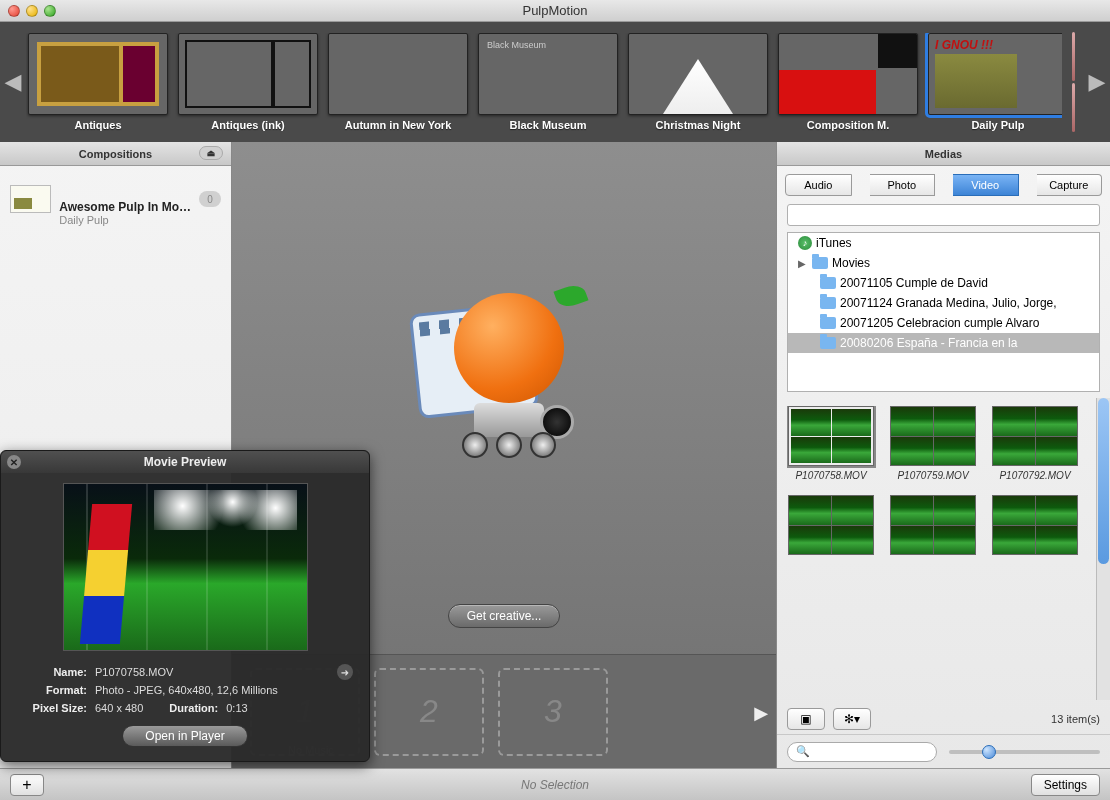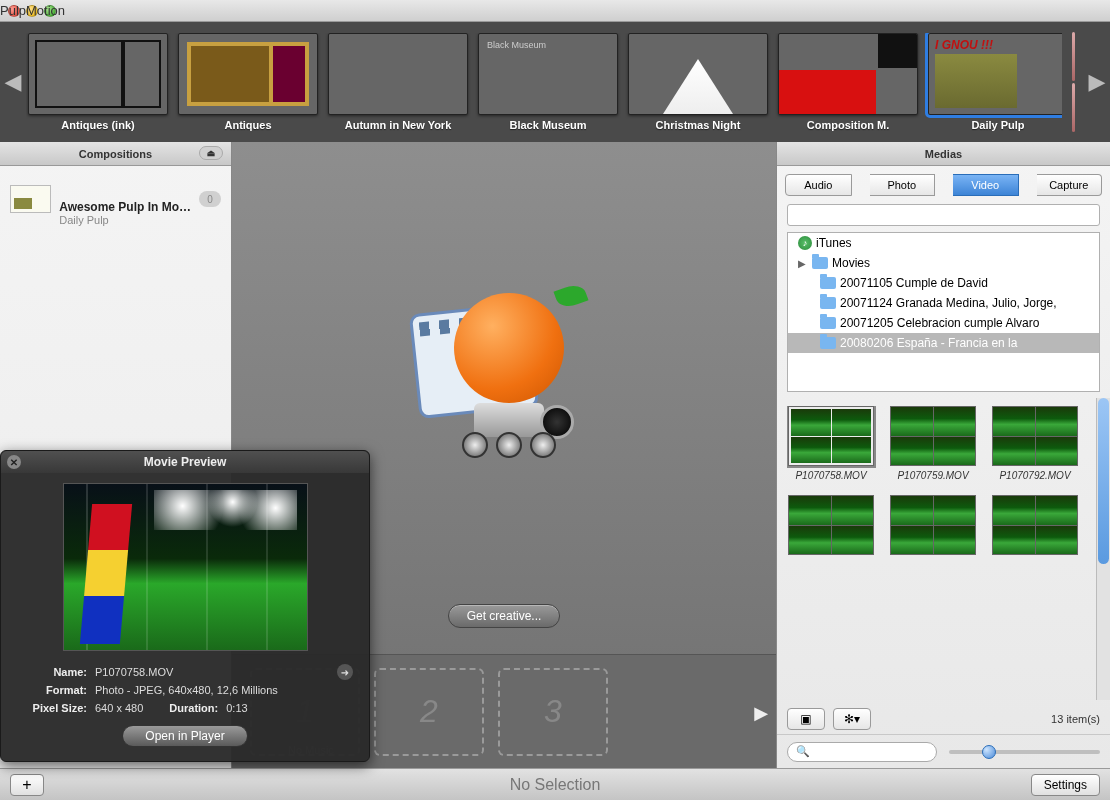--- a/index.html
+++ b/index.html
@@ -5,21 +5,21 @@
 * { margin: 0; padding: 0; box-sizing: border-box; font-family: "Lucida Grande", "Helvetica Neue", Arial, sans-serif; }
 body { width: 1110px; height: 800px; background: #6a6a6a; overflow: hidden; position: relative; }
 
 
 .titlebar { height: 22px; background: linear-gradient(#e8e8e8,#cfcfcf); display: flex; align-items: center; padding: 0 8px; border-bottom: 1px solid #9a9a9a; }
 .traffic { display: flex; gap: 6px; }
 .dot { width: 12px; height: 12px; border-radius: 50%; border: 1px solid rgba(0,0,0,.25); }
 .dot.red { background: radial-gradient(circle at 30% 30%, #ff9a90, #e24030); }
 .dot.yellow { background: radial-gradient(circle at 30% 30%, #ffe08a, #e6b100); }
 .dot.green { background: radial-gradient(circle at 30% 30%, #a8e48f, #2fa31f); }
-.titlebar .title { position: absolute; left: 0; right: 0; text-align: left; font-size: 13px; color: #333; }
+.titlebar .title { position: absolute; left: 0; right: 0; text-align: center; font-size: 13px; color: #333; }
 
 
 .template-strip { height: 120px; background: #4a4a4a; display: flex; align-items: center; padding: 4px 0; position: relative; }
 .nav-arrow { width: 26px; height: 100%; display: flex; align-items: center; justify-content: center; cursor: pointer; color: #bbb; font-size: 22px; }
 .templates { display: flex; gap: 10px; flex: 1; overflow: hidden; padding: 0 2px; }
 .template { width: 140px; display: flex; flex-direction: column; align-items: center; gap: 4px; cursor: pointer; }
 .template .thumb { width: 140px; height: 82px; border: 1px solid #222; background: #666; border-radius: 2px; box-shadow: 0 1px 3px rgba(0,0,0,.5); position: relative; overflow: hidden; }
 .template.selected .thumb { outline: 3px solid #2f7de1; }
 .template .name { font-size: 11px; font-weight: bold; color: #fff; text-shadow: 0 1px 1px rgba(0,0,0,.6); }
 
@@ -129,47 +129,47 @@
 .preview-meta { padding:4px 16px 10px; }
 .meta-row { display:flex; align-items:center; height:18px; gap:8px; }
 .meta-row .label { width:70px; text-align:right; font-weight:bold; color:#eee; }
 .meta-row .val { color:#ddd; }
 .meta-goto { margin-left:auto; width:16px; height:16px; border-radius:50%; background:#555; color:#ddd; display:flex; align-items:center; justify-content:center; font-size:10px; cursor:pointer; }
 .open-player { display:block; margin:8px auto 4px; height:22px; padding:0 22px; border-radius:11px; background:linear-gradient(#9a9a9a,#5a5a5a); color:#fff; font-size:12px; border:1px solid #333; cursor:pointer; }
 
 
 .footer { position:absolute; left:0; right:0; bottom:0; height:32px; background:linear-gradient(#e2e2e2,#c4c4c4); border-top:1px solid #9a9a9a; display:flex; align-items:center; padding:0 10px; }
 .footer .plus { width:34px; height:22px; border:1px solid #888; border-radius:4px; background:linear-gradient(#fff,#e0e0e0); display:flex; align-items:center; justify-content:center; font-size:16px; cursor:pointer; }
-.footer .status { position:absolute; left:0; right:0; text-align:center; font-size:16px; color:#777; }
+.footer .status { position:absolute; left:0; right:0; text-align:center; font-size:12px; color:#777;font-style:italic; }
 .footer .settings { margin-left:auto; height:22px; padding:0 12px; border:1px solid #888; border-radius:4px; background:linear-gradient(#fff,#e0e0e0); font-size:12px; cursor:pointer; position:relative; z-index:2; }
 
 .no-music { position:absolute; left:288px; bottom:44px; font-size:11px; color:#9c9c9c; z-index:40; }
 </style>
 </head>
 <body>
 
 <div class="titlebar">
   <div class="traffic">
     <div class="dot red"></div>
     <div class="dot yellow"></div>
     <div class="dot green"></div>
   </div>
   <div class="title">PulpMotion</div>
 </div>
 
 <div class="template-strip">
   <div class="nav-arrow">◀</div>
   <div class="templates" id="templates">
       <div class="template">
+        <div class="thumb th-antiques"></div>
+        <div class="name">Antiques</div>
+      </div>
+      <div class="template">
         <div class="thumb th-ink"></div>
         <div class="name">Antiques (ink)</div>
-      </div>
-      <div class="template">
-        <div class="thumb th-antiques"></div>
-        <div class="name">Antiques</div>
       </div>
       <div class="template">
         <div class="thumb th-autumn"></div>
         <div class="name">Autumn in New York</div>
       </div>
       <div class="template">
         <div class="thumb th-black"></div>
         <div class="name">Black Museum</div>
       </div>
       <div class="template">

